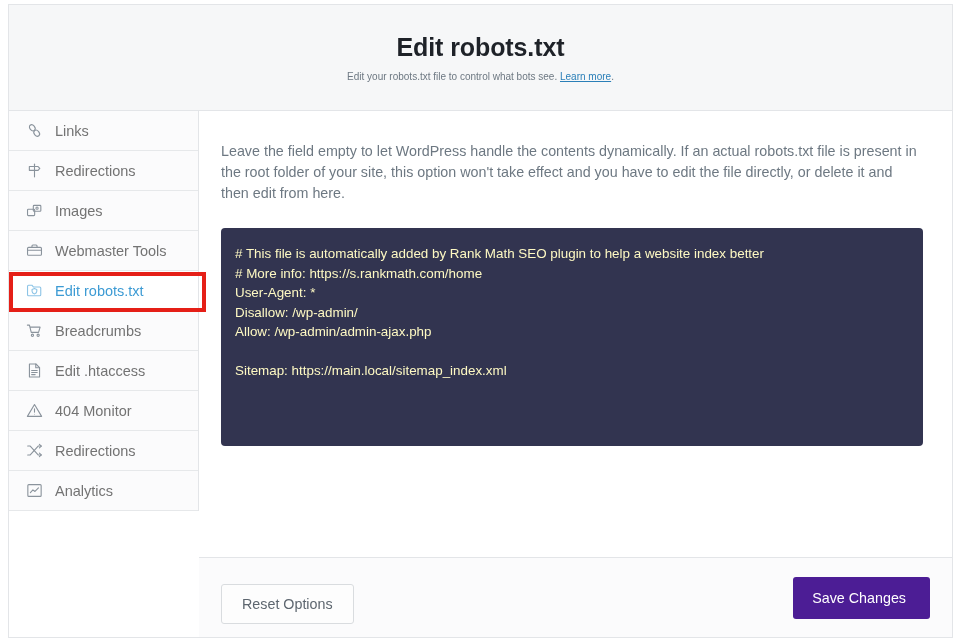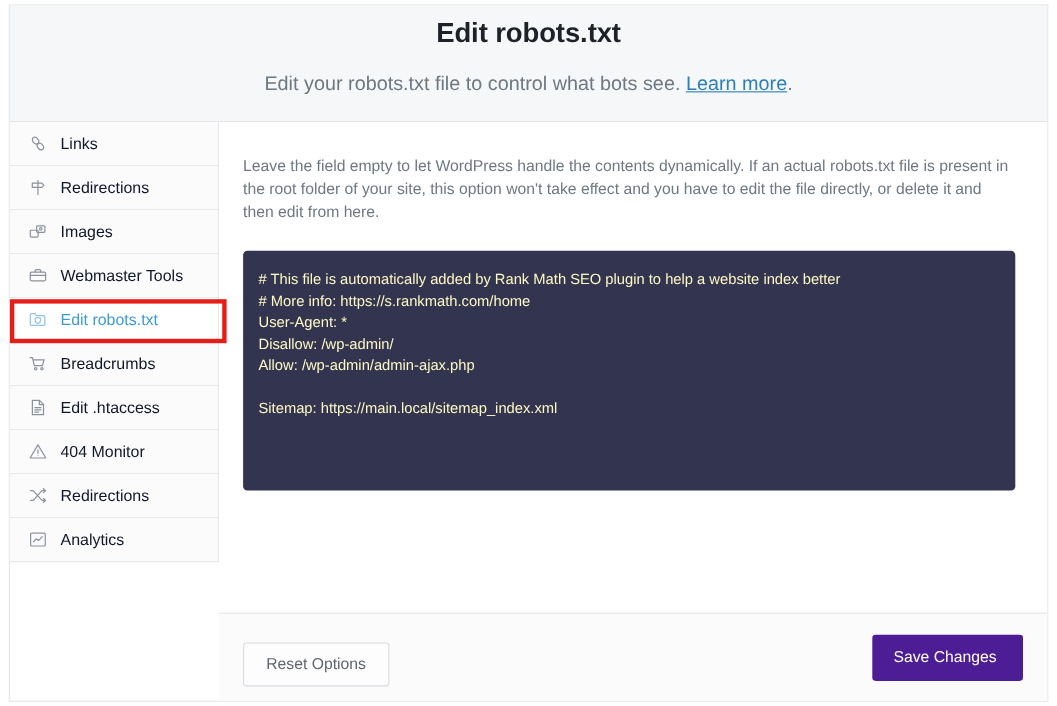--- a/index.html
+++ b/index.html
@@ -40,23 +40,23 @@
     justify-content: center;
   }
   #page-title {
     font-size: 25px;
     font-weight: bold;
     color: #1e2228;
     letter-spacing: -0.1px;
     margin: 0 0 9px 0;
   }
   #page-subtitle {
-    font-size: 18px;
+    font-size: 10px;
     color: #6d7882;
-    margin: 12px;
+    margin: 0;
   }
   #learn-more-link {
     color: #2a7fb8;
     text-decoration: underline;
     cursor: pointer;
   }
 
   
   #body-split {
     flex: 1;
@@ -90,21 +90,21 @@
     height: 22px;
     flex-shrink: 0;
     display: flex;
     align-items: center;
     justify-content: center;
     color: #8a939c;
     margin-right: 10px;
   }
   .nav-item .nav-label {
     font-size: 14.5px;
-    color: #0f172a;
+    color: #737373;
     white-space: nowrap;
   }
   .nav-item.active {
     background: #ffffff;
     border-bottom-color: #e6e8ea;
   }
   .nav-item.active .nav-label { color: #3d9bd4; }
   .nav-item.active .nav-icon { color: #8dc4e6; }
 
   #highlight-box {

